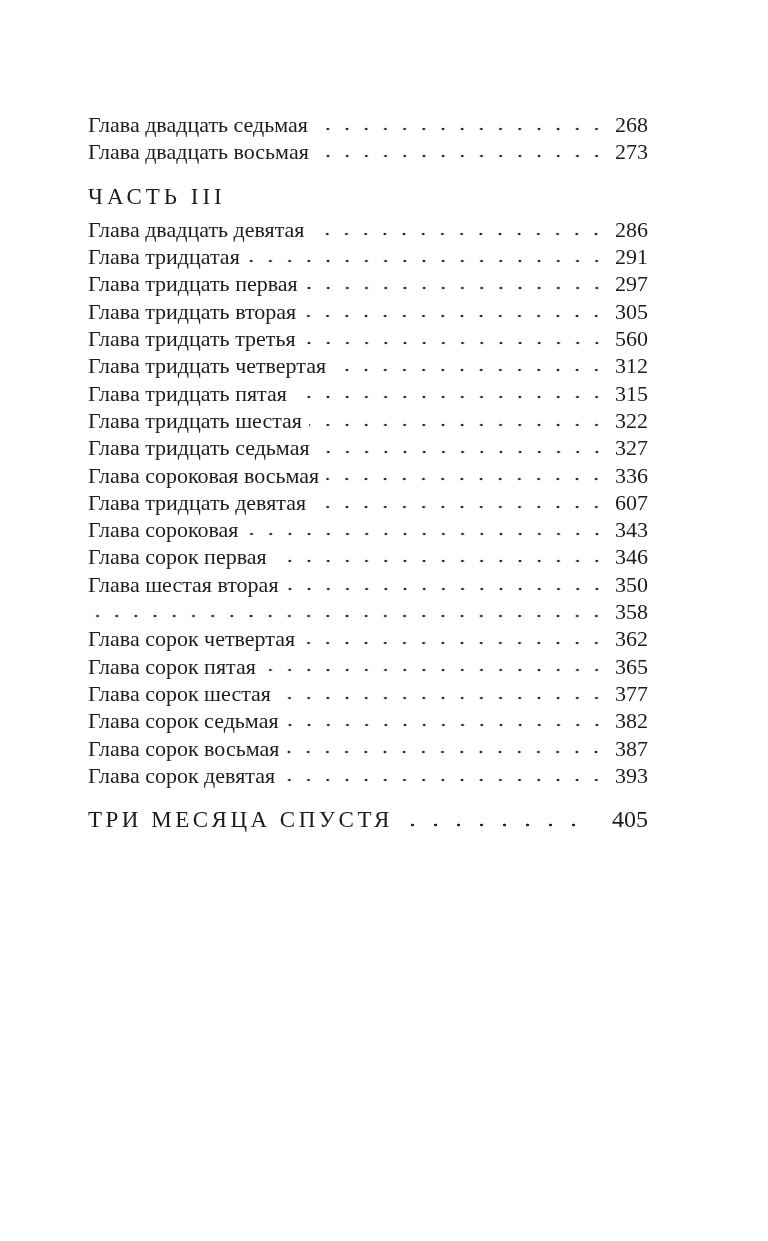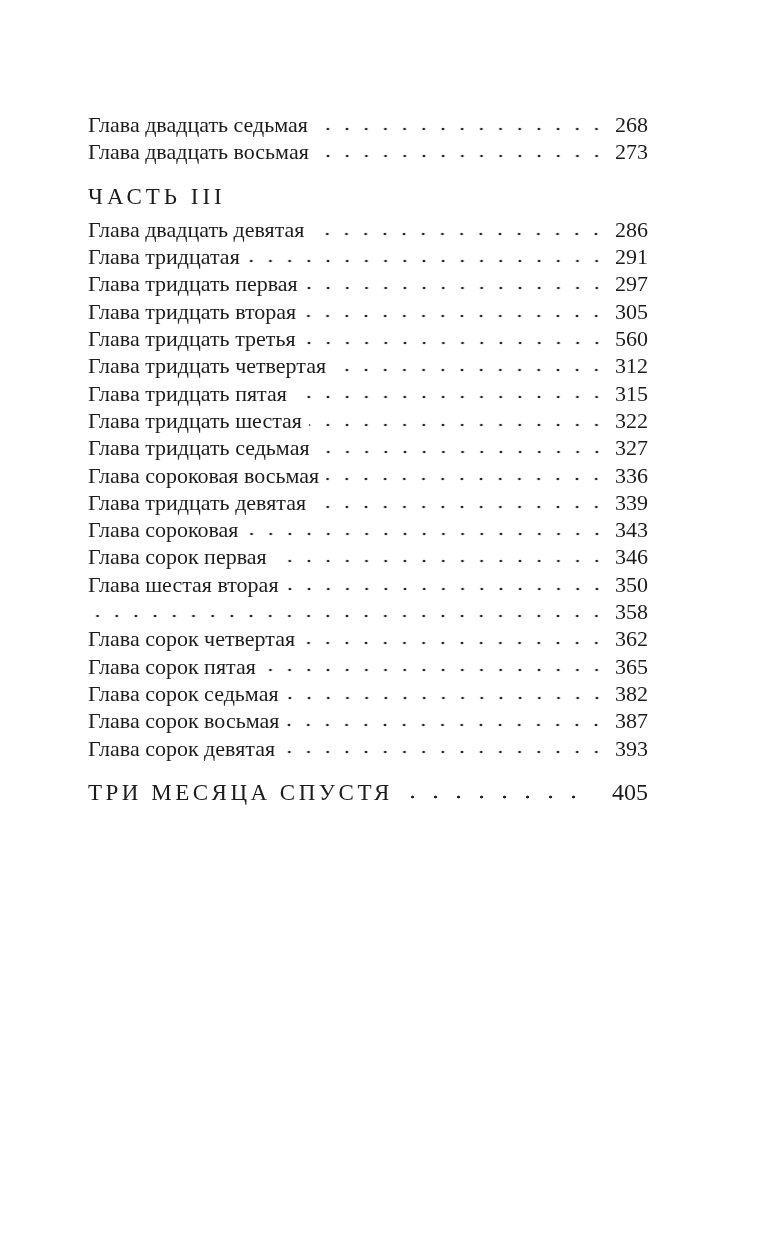--- a/index.html
+++ b/index.html
@@ -149,21 +149,21 @@
 
   <div class="toc-entry">
     <span class="title">Глава сороковая восьмая</span>
     <span class="leader"></span>
     <span class="pagenum">336</span>
   </div>
 
   <div class="toc-entry">
     <span class="title">Глава тридцать девятая</span>
     <span class="leader"></span>
-    <span class="pagenum">339</span>
+    <span class="pagenum">607</span>
   </div>
 
   <div class="toc-entry">
     <span class="title">Глава сороковая</span>
     <span class="leader"></span>
     <span class="pagenum">343</span>
   </div>
 
   <div class="toc-entry">
     <span class="title">Глава сорок первая</span>
@@ -187,20 +187,25 @@
     <span class="leader"></span>
     <span class="pagenum">362</span>
   </div>
 
   <div class="toc-entry">
     <span class="title">Глава сорок пятая</span>
     <span class="leader"></span>
     <span class="pagenum">365</span>
   </div>
 
+  <div class="toc-entry">
+    <span class="title">Глава сорок шестая</span>
+    <span class="leader"></span>
+    <span class="pagenum">377</span>
+  </div>
 
   <div class="toc-entry">
     <span class="title">Глава сорок седьмая</span>
     <span class="leader"></span>
     <span class="pagenum">382</span>
   </div>
 
   <div class="toc-entry">
     <span class="title">Глава сорок восьмая</span>
     <span class="leader"></span>

